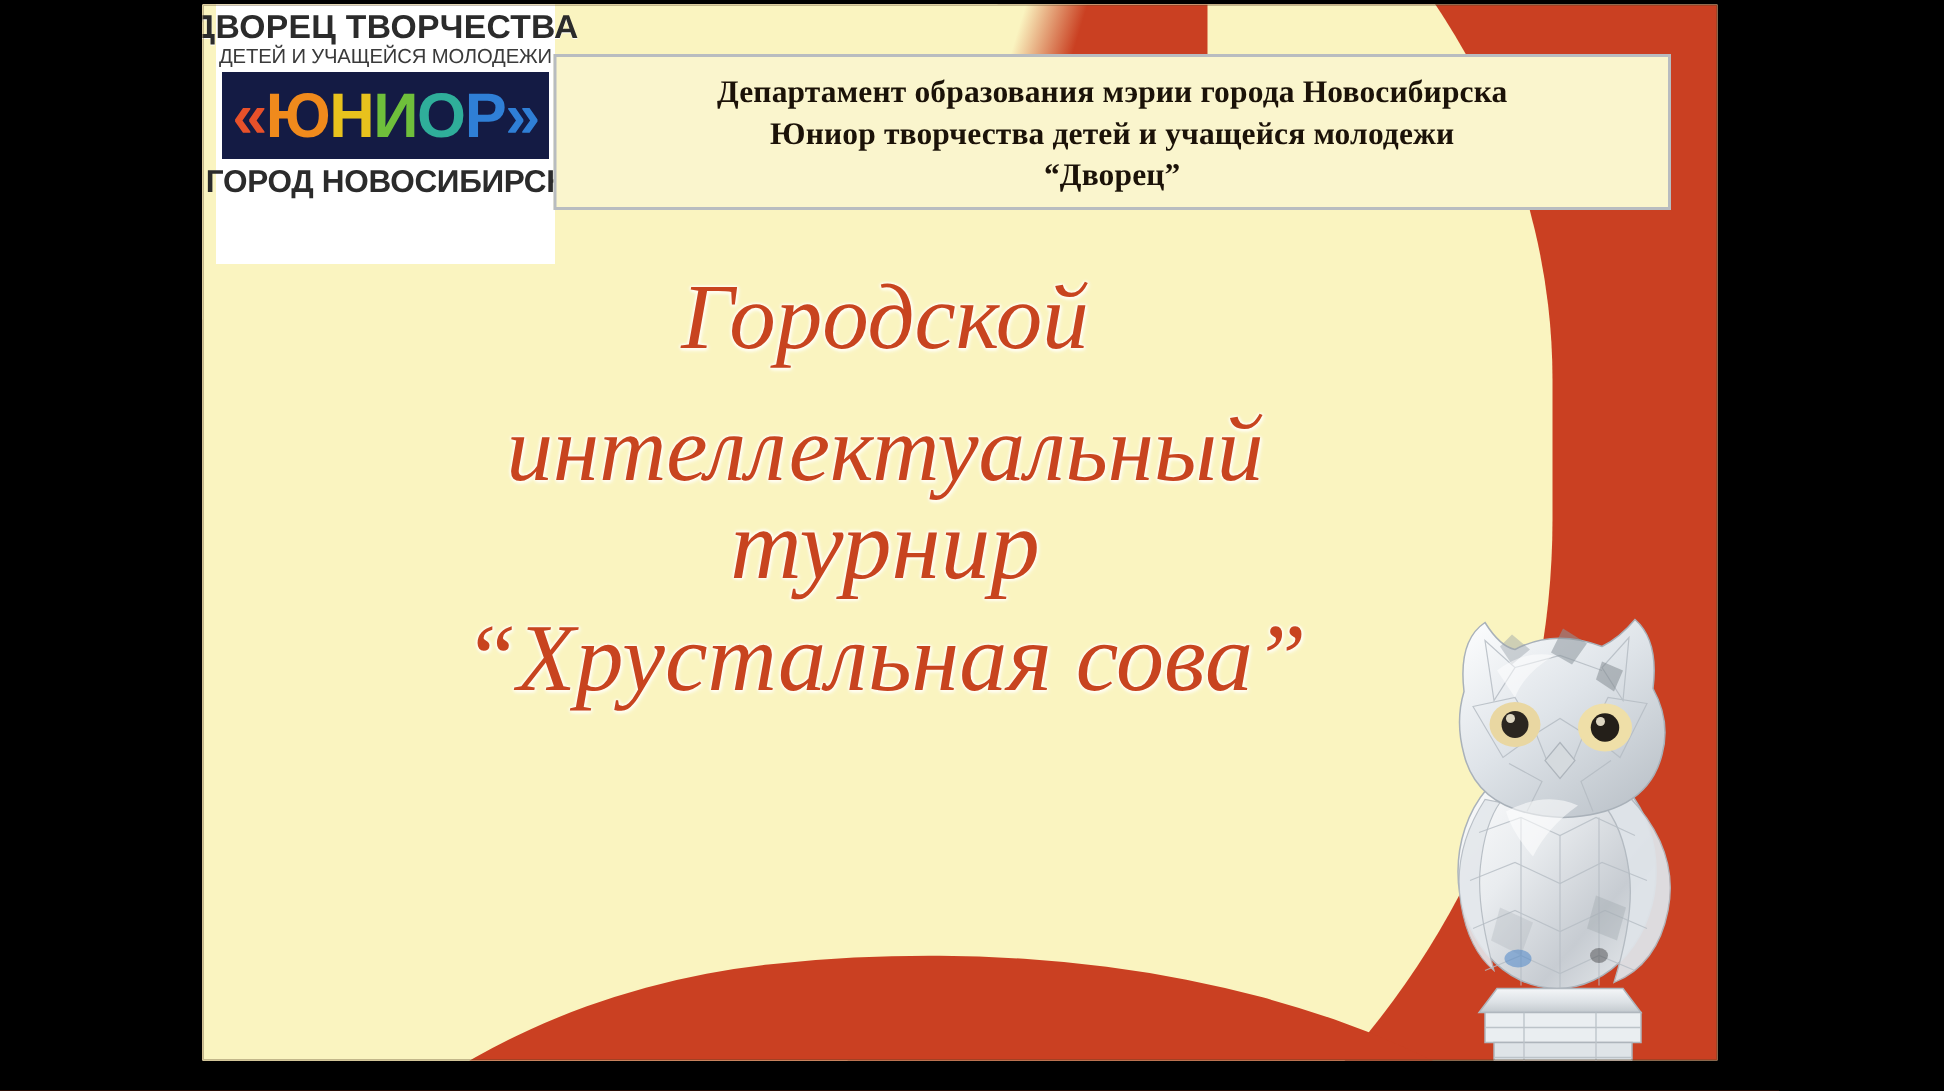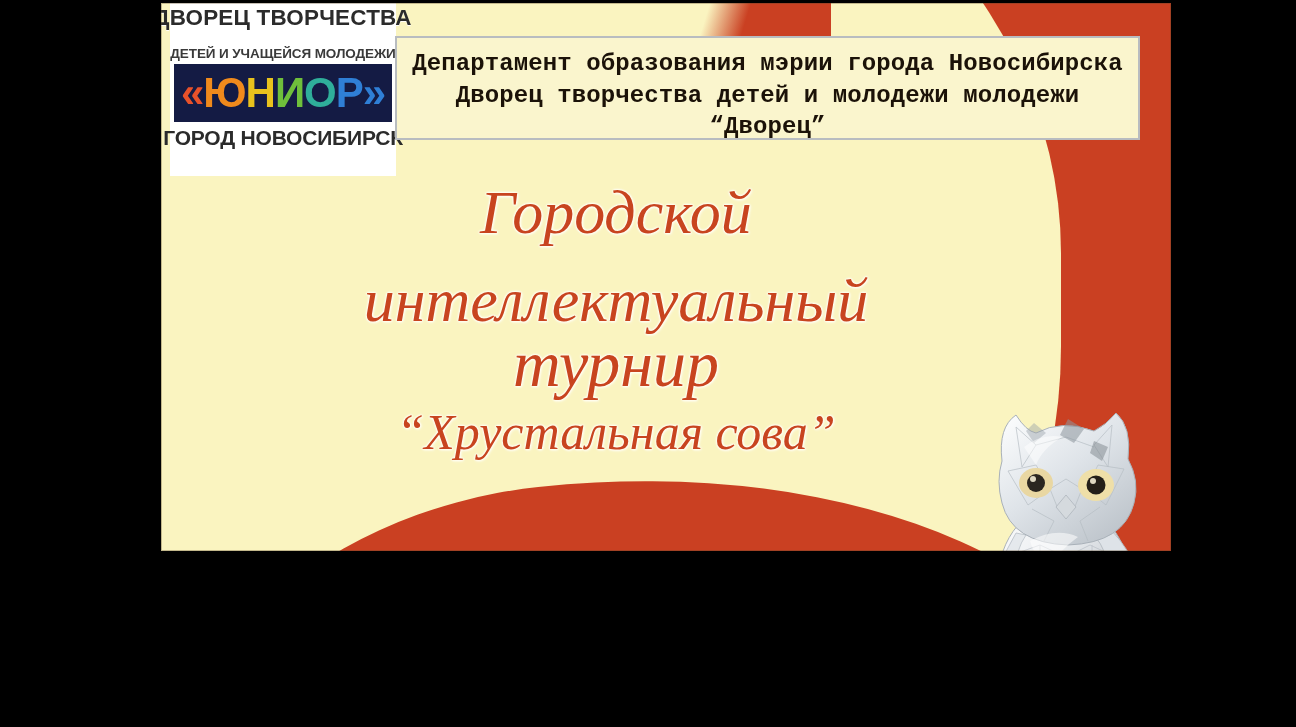--- a/index.html
+++ b/index.html
@@ -14,24 +14,24 @@
     position: relative;
     width: 1296px;
     height: 727px;
     background: #000000;
     font-family: "Liberation Serif", "DejaVu Serif", serif;
   }
 
   
   #slide {
     position: absolute;
-    left: 161px;
+    left: 135px;
     top: 3px;
     width: 1010px;
-    height: 548px;
+    height: 704px;
     background: #faf4c0;
     overflow: hidden;
   }
 
   
   .red-field {
     position: absolute;
     inset: 0;
     background: #ca4022;
   }
@@ -114,25 +114,25 @@
     font-size: 22px;
     letter-spacing: .2px;
     color: #2b2b2b;
     white-space: nowrap;
     transform: scaleX(1.02);
     line-height: 1.05;
     text-shadow: 0 1px 0 rgba(255,255,255,.9);
   }
   .logo-line2 {
     font-family: "Liberation Sans", "DejaVu Sans", sans-serif;
-    font-weight: bold;
+    font-weight: normal;
     font-size: 13.5px;
     color: #3a3a3a;
     white-space: nowrap;
-    margin-top: 17px;
+    margin-top: 1px;
     letter-spacing: -.1px;
   }
   .logo-bar {
     margin-top: 3px;
     width: 218px;
     height: 58px;
     background: #141b44;
     display: flex;
     align-items: center;
     justify-content: center;
@@ -175,23 +175,23 @@
     background: #faf5cd;
     border: 2px solid #b8bcc0;
     box-sizing: border-box;
     display: flex;
     flex-direction: column;
     align-items: center;
     justify-content: flex-start;
     padding-top: 10px;
   }
   .header-line {
-    font-family: Liberation Mono, monospace;
+    font-family: Liberation Serif, serif;
     font-weight: bold;
-    font-size: 24px;
+    font-size: 21px;
     color: #1b1208;
     line-height: 1.32;
     white-space: nowrap;
     letter-spacing: .1px;
   }
 
   
   #title-block {
     position: absolute;
     left: 70px;
@@ -209,21 +209,21 @@
     text-shadow:
        1px 0 2px #fffdf0,
       -1px 0 2px #fffdf0,
        0 1px 2px #fffdf0,
        0 -1px 2px #fffdf0,
        1px 1px 3px #fffdf0;
   }
   .tl-1 { font-size: 62px; margin-bottom: 26px; }
   .tl-2 { font-size: 62px; margin-bottom: 0; }
   .tl-3 { font-size: 66px; margin-bottom: 10px; }
-  .tl-4 { font-size: 50px; font-style: italic; }
+  .tl-4 { font-size: 64px; font-style: italic; }
 
   
   #owl {
     position: absolute;
     left: 811px;
     top: 388px;
     width: 190px;
     height: 328px;
   }
   #owl svg { display: block; width: 100%; height: 100%; }
@@ -254,21 +254,21 @@
           <span class="lg4">О</span>
           <span class="lg5">Р</span>
           <span class="lg6">»</span>
         </div>
       </div>
       <div class="logo-line3">ГОРОД НОВОСИБИРСК</div>
     </div>
 
     <div id="header-box">
       <div class="header-line">Департамент образования мэрии города Новосибирска</div>
-      <div class="header-line">Дворец творчества детей и молодежи молодежи</div>
+      <div class="header-line">Юниор творчества детей и учащейся молодежи</div>
       <div class="header-line">“Дворец”</div>
     </div>
 
     <div id="title-block">
       <div class="title-line tl-1">Городской</div>
       <div class="title-line tl-2">интеллектуальный</div>
       <div class="title-line tl-3">турнир</div>
       <div class="title-line tl-4">“Хрустальная сова”</div>
     </div>
 

